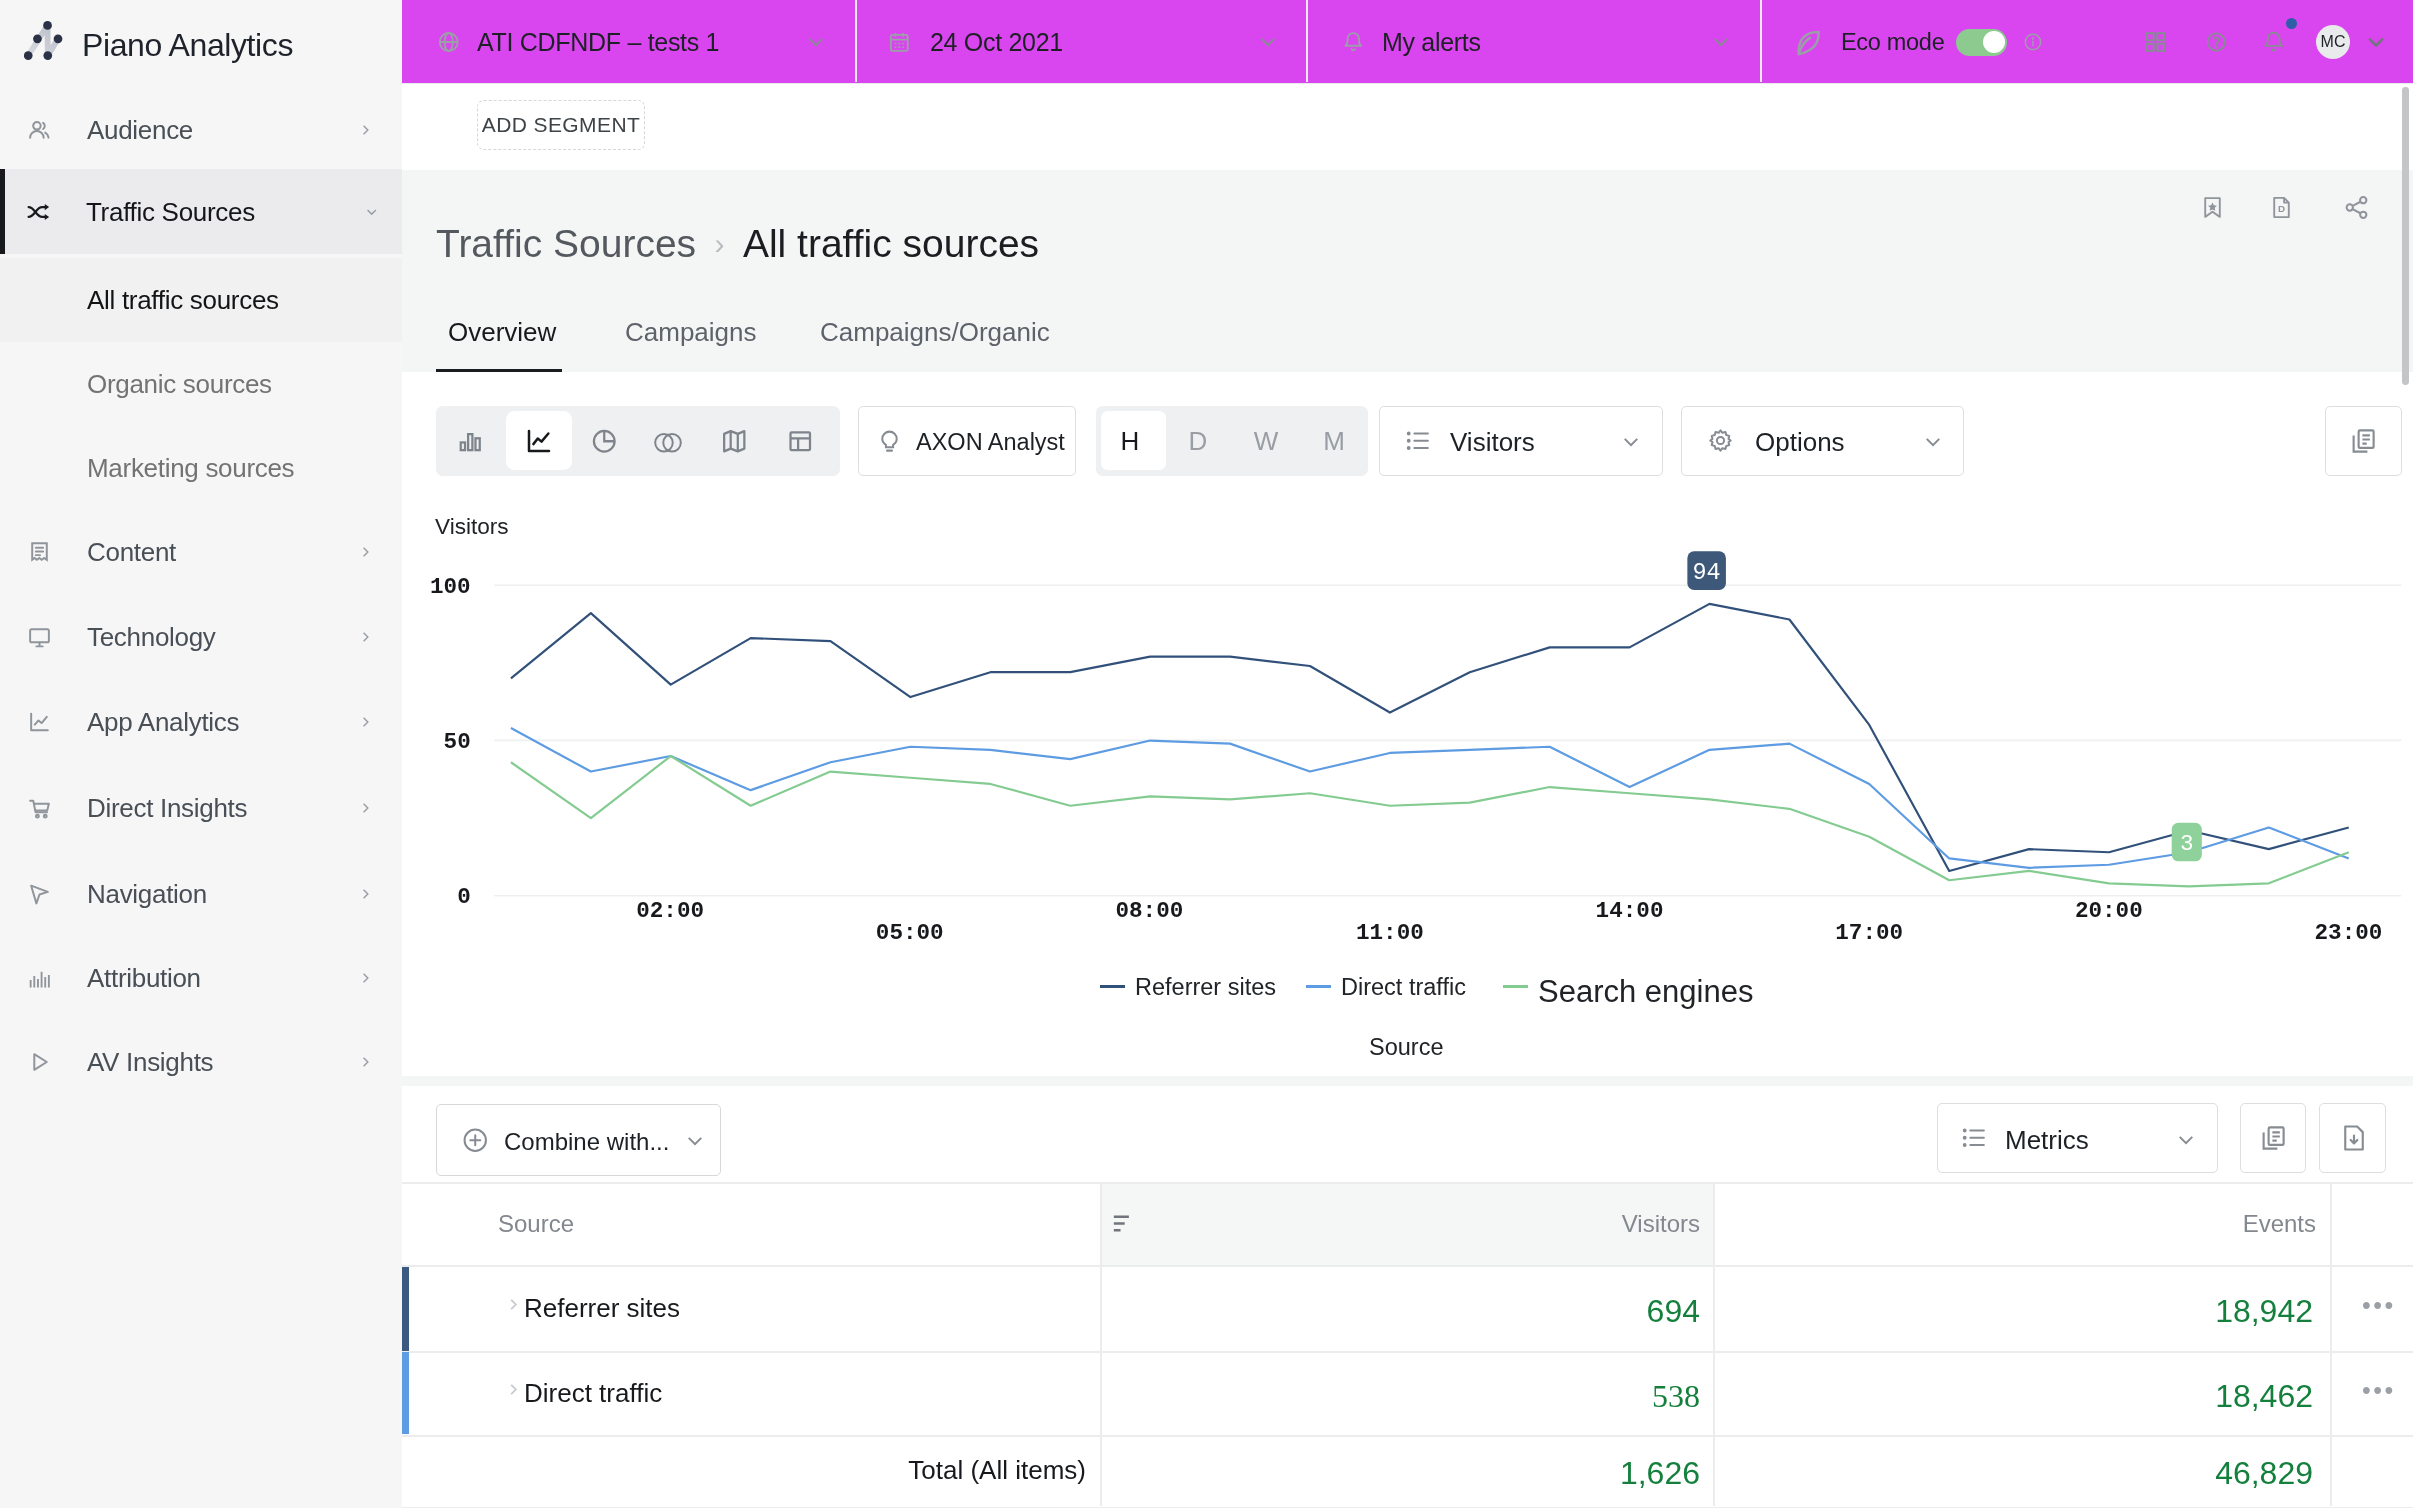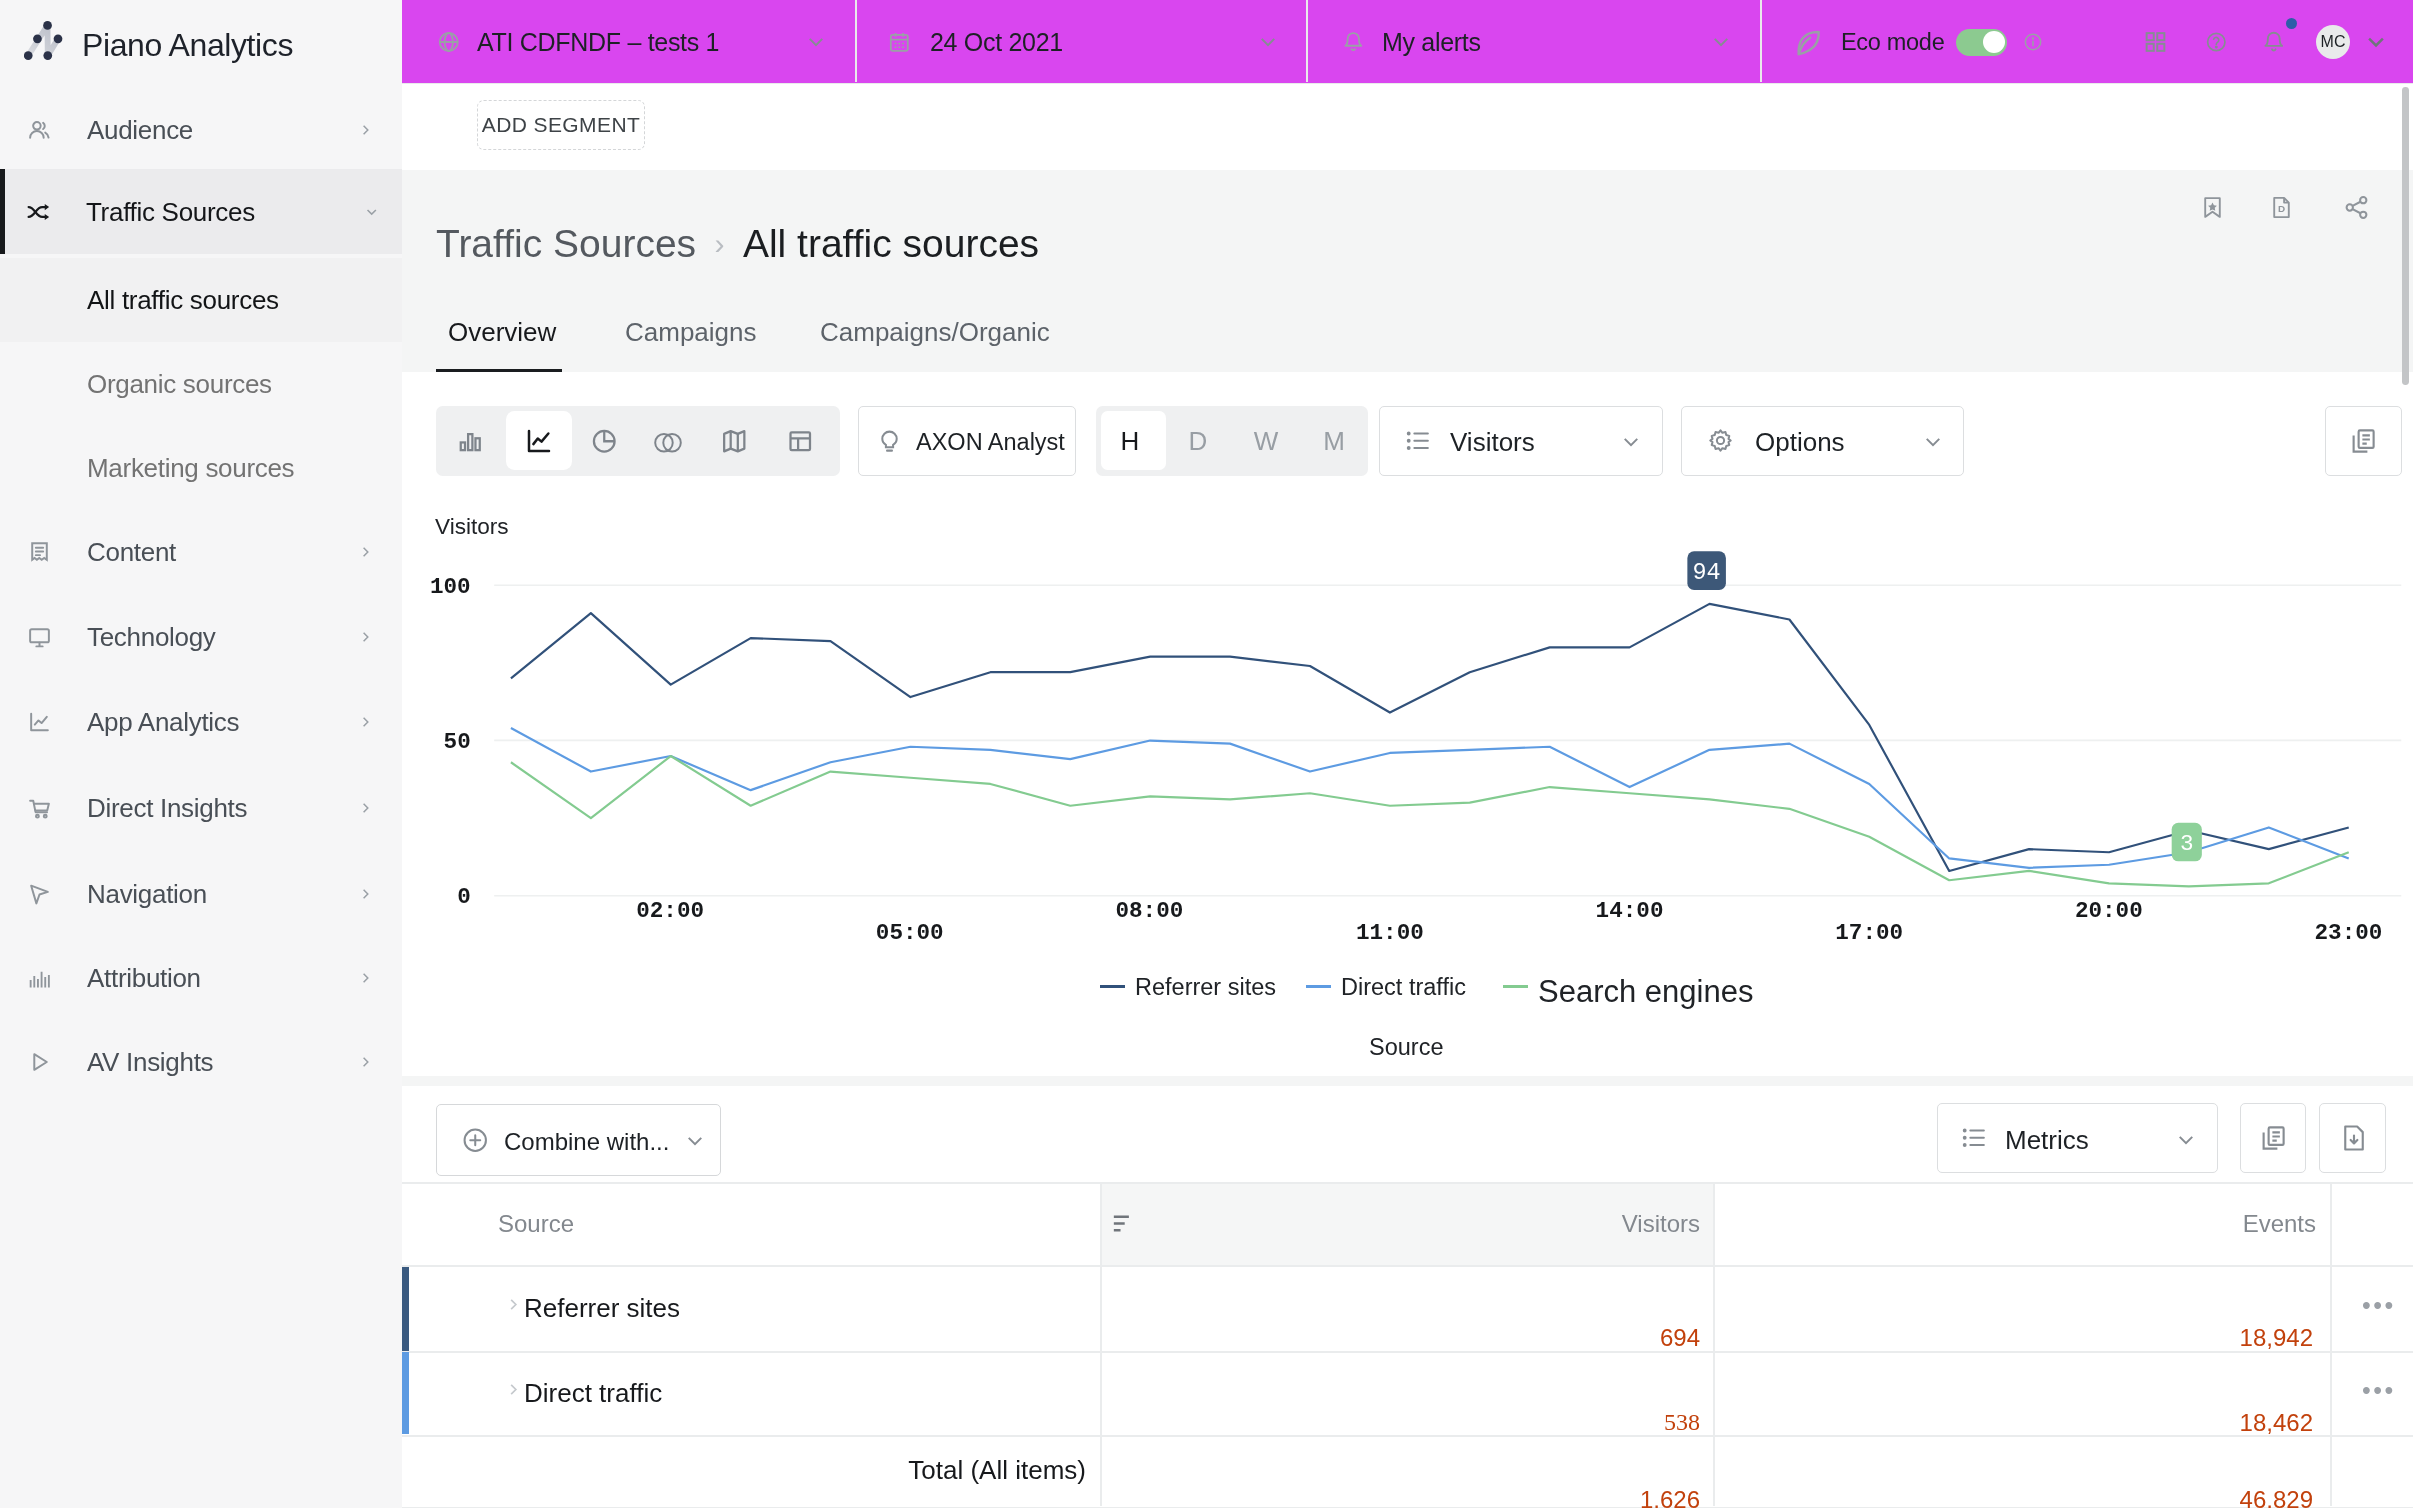--- a/index.html
+++ b/index.html
@@ -31,21 +31,21 @@
 .tab { position:absolute; top:147px; font-size:26px; color:#5d636a; }
 .tab.on { color:#17191c; }
 #tabline { position:absolute; left:34px; top:199px; width:126px; height:3.4px; background:#1a1d20; }
 
 .tbar-group { position:absolute; top:34px; height:70px; background:#eff0f1; border-radius:6.7px; }
 .wbtn { position:absolute; top:34px; height:70px; background:#fff; border:1.7px solid #dcdee0; border-radius:5px; }
 .btntxt { position:absolute; top:50%; transform:translateY(-50%); font-size:26px; color:#1d2125; white-space:nowrap; }
 
 .vline { position:absolute; width:1.7px; background:#eaeced; }
 .hline { position:absolute; height:1.7px; background:#eaeced; }
-.num { font-size:24px; color:#c2410c;margin-top:31px; }
+.num { font-size:32px; color:#15803d; }
 .rowlbl { font-size:26px; color:#17191c; }
 .hdr { font-size:24px; color:#83888e; }
 .dots { color:#9ba0a6; font-size:25px; letter-spacing:2.5px; }
 #scrollbar { position:absolute; left:2402px; top:87px; width:6.7px; height:298px; background:#c3c5c7; border-radius:3.4px; }
 </style>
 </head>
 <body>
 <div id="sidebar">
 
   <svg class="abs" style="left:23.5px;top:17px;" width="42" height="47" viewBox="0 0 50 56">

